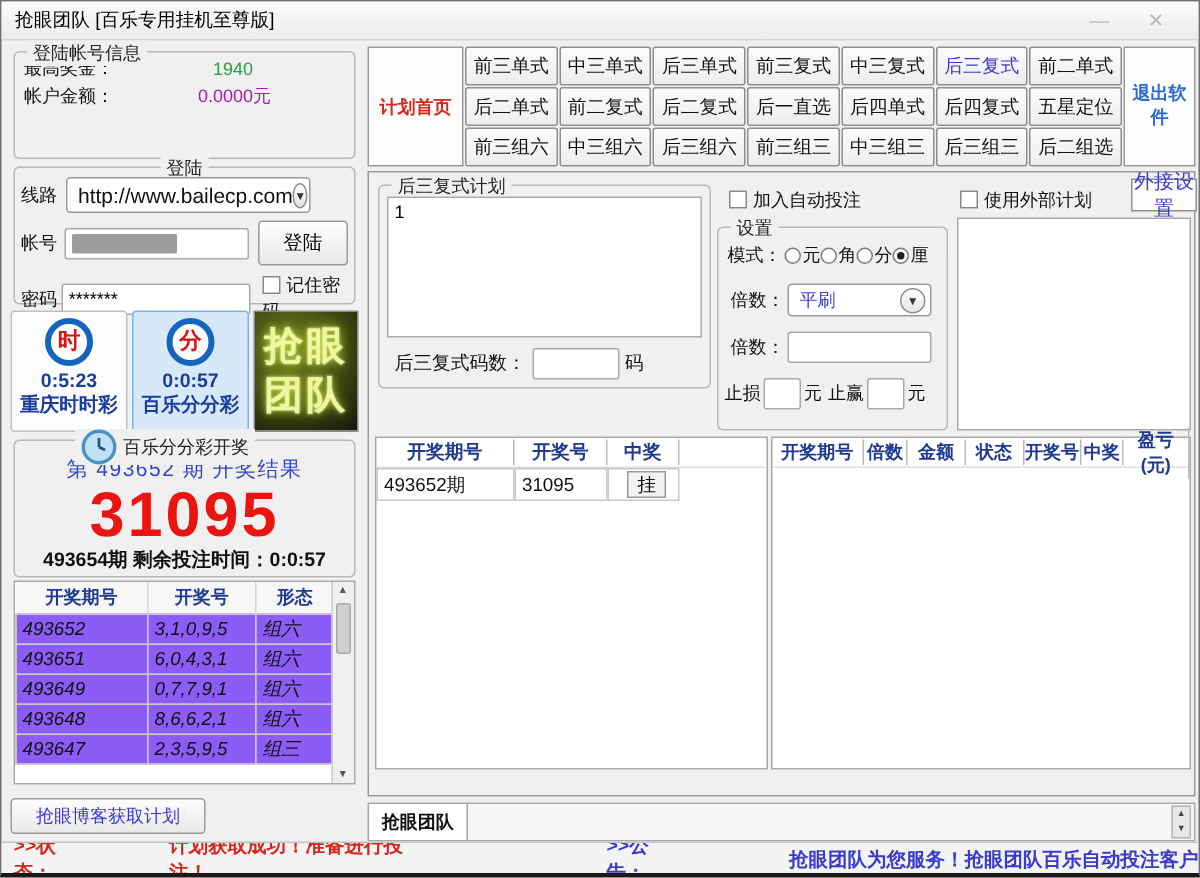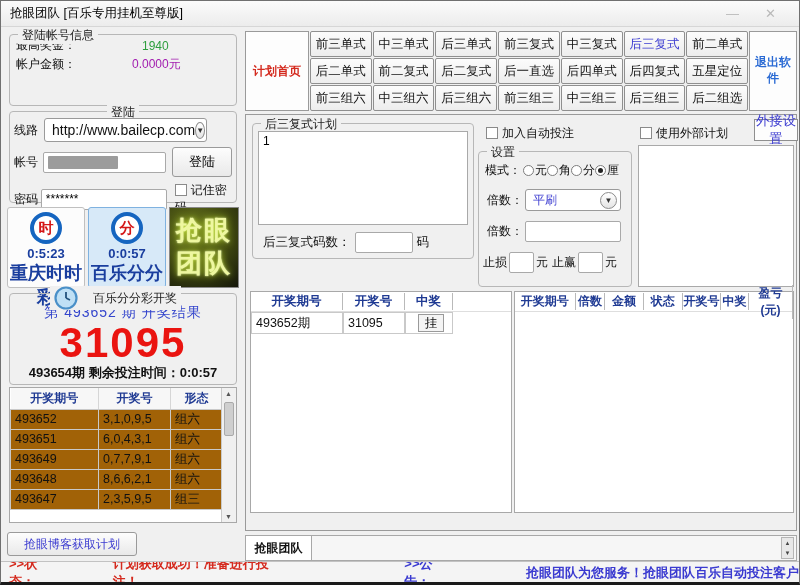--- a/index.html
+++ b/index.html
@@ -36,33 +36,33 @@
   .login { left:8px; top:110px; width:228px; height:92px; }
   .login .inner { position:absolute; inset:6px 4px 2px 4px; }
   .lrow { display:flex; align-items:center; margin-bottom:5px; }
   .lrow .lab { width:30px; }
 
   .timers { position:absolute; left:6px; top:206px; width:232px; height:81px; display:flex; gap:3px; }
   .timerbtn { width:78px; height:81px; background:#fcfcfc; border:1px solid #c0c0c0; border-radius:3px; text-align:center; padding-top:4px; }
   .timerbtn.sel { background:#d7e9f8; border-color:#7fb2e0; }
   .tico { width:32px; height:32px; margin:0 auto; border:4px solid #1565c0; border-radius:50%; background:#fff; color:#d41616; font-weight:bold; font-size:15px; line-height:24px; }
   .ttime { color:#1a3e9e; font-weight:bold; font-size:13px; margin-top:2px; }
-  .tname { color:#1a3e9e; font-weight:bold; font-size:18px; }
+  .tname { color:#1a3e9e; font-weight:bold; font-size:13px; }
   .logo { flex:1; height:81px; border:1px solid #888; background:radial-gradient(circle at 35% 30%, #6b7a1e 0%, #3d4510 55%, #15170a 100%); color:#eef7a0; font-weight:bold; font-size:26px; line-height:1.25; text-align:center; padding-top:6px; text-shadow:0 0 7px #c8e830, 0 0 2px #ffffff; letter-spacing:2px; }
 
   .draw { left:8px; top:292px; width:228px; height:92px; text-align:center; }
-  .draw .legend { display:flex; align-items:center; gap:15px; left:40px; }
+  .draw .legend { display:flex; align-items:center; gap:4px; left:40px; }
   .issueline { color:#3344cc; font-size:14px; margin-top:10px; letter-spacing:1px; }
   .result { color:#ea1410; font-size:42px; font-weight:bold; line-height:1.0; letter-spacing:2px; }
   .cdline { font-size:13px; font-weight:bold; color:#111; }
 
   .hist { position:absolute; left:8px; top:386px; width:228px; height:136px; border:1px solid #a8a8a8; background:#fff; overflow:hidden; }
   .hist table { border-collapse:collapse; width:212px; table-layout:fixed; }
   .hist th { color:#1f3a93; font-weight:bold; font-size:12px; height:21px; border-bottom:1px solid #c9c9c9; border-right:1px solid #d6d6d6; background:#f7f7f7; }
-  .hist td { font-size:12.5px; height:20px; border:1px solid #c9c9c9; padding-left:4px; background:#a16207; }
+  .hist td { font-size:12.5px; height:20px; border:1px solid #c9c9c9; padding-left:4px; background:#8b5cf6;font-style:italic; }
   .vsb { position:absolute; right:0; top:0; width:15px; height:100%; background:#f0f0f0; border-left:1px solid #c9c9c9; font-size:7px; color:#555; text-align:center; }
   .vsb .up { position:absolute; top:2px; left:3px; }
   .vsb .dn { position:absolute; bottom:2px; left:3px; }
   .vsb .thumb { position:absolute; top:14px; left:2px; width:10px; height:34px; background:#cfcfcf; border:1px solid #aaa; border-radius:2px; }
 
   .blogbtn { position:absolute; left:6px; top:531px; width:130px; height:24px; color:#3a3ad0; }
 
   
   .plangrid { position:absolute; left:244px; top:30px; width:552px; height:80px; display:flex; }
   .planhome { width:64px; height:80px; border:1px solid #9a9a9a; background:#fdfdfd; color:#d42a1e; font-weight:bold; display:flex; align-items:center; justify-content:center; }

